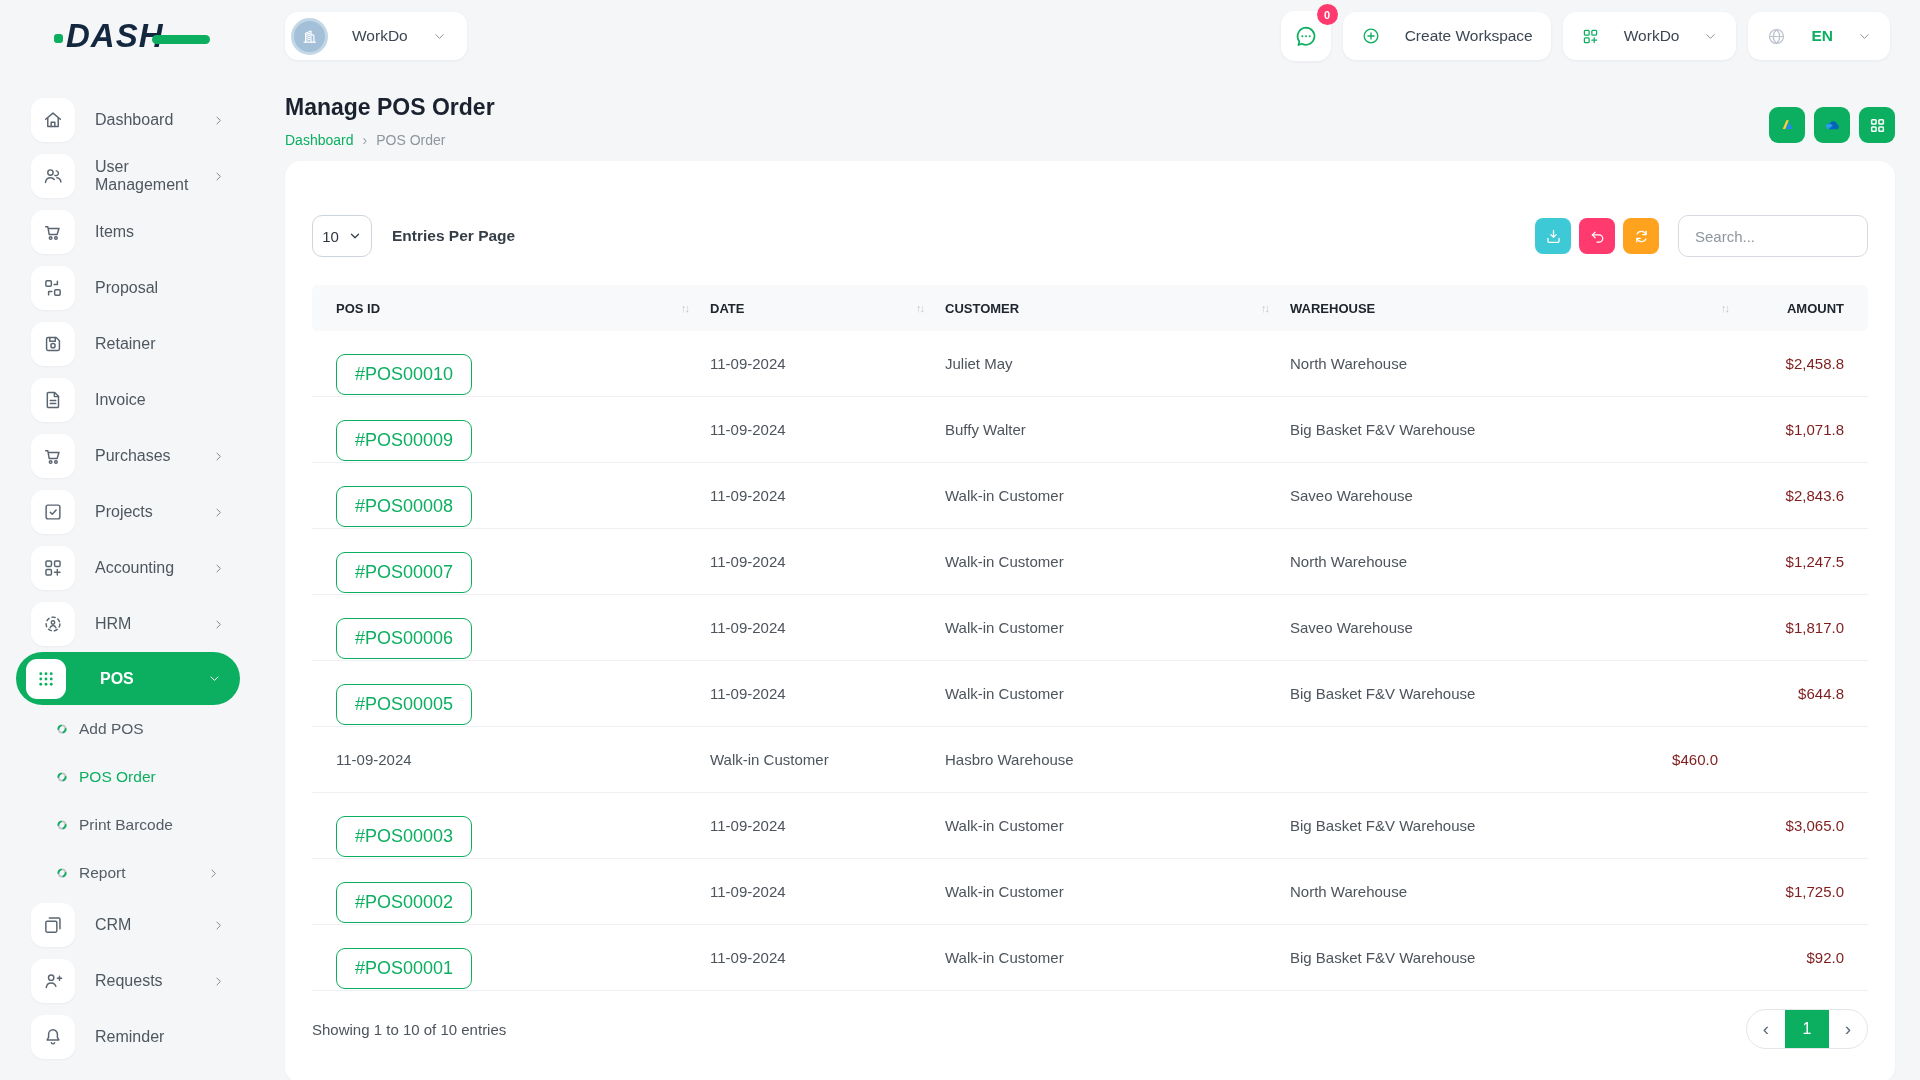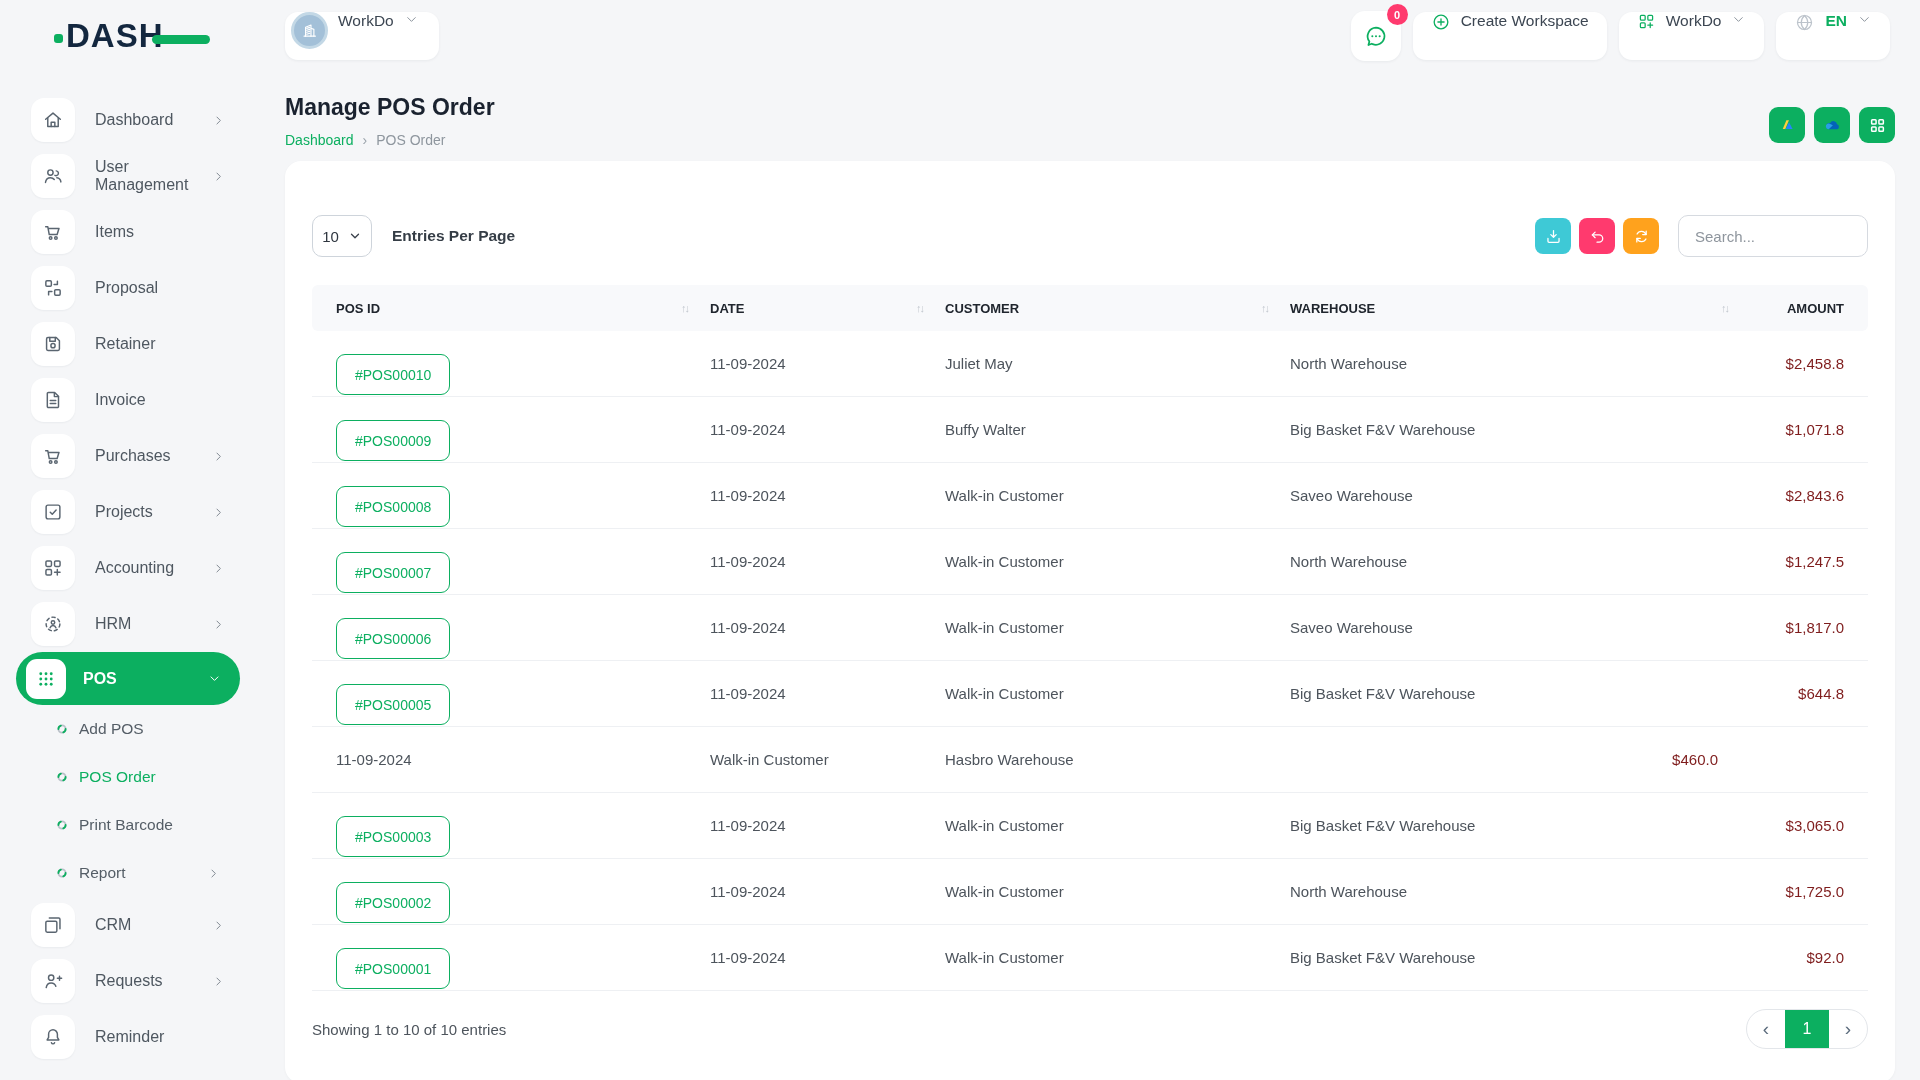--- a/index.html
+++ b/index.html
@@ -12,26 +12,26 @@
   body{
     background:var(--body-bg);
     font-family:"Liberation Sans","DejaVu Sans",sans-serif;
     color:var(--navy);
   }
   svg{display:block;}
   .stroke-ico{fill:none;stroke:currentColor;stroke-width:1.6;stroke-linecap:round;stroke-linejoin:round;}
 
   
   .topbar{height:72px;display:flex;align-items:center;padding:0 30px 0 66px;}
-  .logo{display:flex;align-items:flex-end;position:relative;width:120px;flex:0 0 auto;}
+  .logo{display:flex;align-items:flex-end;position:relative;width:120px;flex:0 0 auto;font-style:italic;}
   .logo-text{font-size:33px;font-weight:bold;letter-spacing:1px;color:#13273f;}
   .logo-dot{position:absolute;left:-12px;top:17px;width:9px;height:9px;border-radius:3px;background:var(--green);}
   .logo-bar{position:absolute;left:86px;top:18px;width:58px;height:9px;border-radius:5px;background:var(--green);}
   .pill{
-    display:flex;gap:10px;background:#fff;border:none;cursor:pointer;
+    display:flex;align-items:center;gap:24px;background:#fff;border:none;cursor:pointer;
     border-radius:13px;box-shadow:0 1px 3px rgba(25,39,57,.06);
     font-family:inherit;font-size:15.5px;color:#3c4652;height:48px;padding:0 18px;
   }
   .ws-pill{margin-left:99px;padding:0 20px 0 6px;}
   .ws-avatar{width:37px;height:37px;border-radius:50%;background:#a3c0d8;border:3px solid #c3d8e6;
     display:flex;align-items:center;justify-content:center;color:#fff;}
   .topbar-right{margin-left:auto;display:flex;align-items:center;gap:12px;}
   .chat-btn{position:relative;width:50px;height:50px;border:none;border-radius:14px;background:#fff;
     box-shadow:0 1px 3px rgba(25,39,57,.06);display:flex;align-items:center;justify-content:center;
     color:var(--green);cursor:pointer;}
@@ -42,21 +42,21 @@
   .chev{color:#8d959e;}
 
   
   .sidebar{position:absolute;left:12px;top:72px;width:240px;bottom:0;padding-top:20px;}
   .side-item{height:56px;display:flex;align-items:center;padding-left:19px;cursor:pointer;}
   .icon-box{width:44px;height:44px;border-radius:13px;background:#fff;box-shadow:0 1px 2px rgba(25,39,57,.05);
     display:flex;align-items:center;justify-content:center;color:#5a6570;flex:0 0 auto;}
   .icon-box svg{width:22px;height:22px;}
   .side-label{margin-left:20px;font-size:16px;color:#4e5760;}
   .side-chev{margin-left:auto;margin-right:26px;color:#828a93;}
-  .side-item.active{background:var(--green);border-radius:27px;height:53px;margin:0 12px 0 4px;padding-left:10px;}
+  .side-item.active{background:var(--green);border-radius:27px;height:53px;margin:0 12px 0 4px;padding-left:10px;gap:17px;}
   .side-item.active .icon-box{width:40px;height:40px;border-radius:11px;box-shadow:none;color:var(--green);}
   .side-item.active .side-label{color:#fff;font-weight:bold;margin-left:17px;}
   .side-item.active .side-chev{color:#fff;margin-right:18px;}
   .side-sub{height:48px;display:flex;align-items:center;padding-left:44px;cursor:pointer;}
   .side-sub .bullet{width:12px;height:12px;flex:0 0 auto;}
   .side-sub .sub-label{margin-left:11px;font-size:15.5px;color:#545d66;}
   .side-sub.active .sub-label{color:var(--green);}
   .side-sub .side-chev{margin-right:31px;}
 
   
@@ -95,21 +95,21 @@
   .thead{background:#f8f9fb;height:46px;border-radius:6px;font-size:13px;font-weight:bold;color:#20262e;}
   .th{display:flex;align-items:center;justify-content:space-between;padding:0 14px 0 8px;cursor:pointer;}
   .th:first-child{padding-left:24px;}
   .th.right{justify-content:flex-end;padding-right:24px;}
   .sort{font-size:11px;letter-spacing:-2px;color:#c2c8cf;}
   .trow{height:66px;border-bottom:1px solid var(--line);font-size:15px;color:#4d545c;}
   .td{padding:0 14px 0 8px;overflow:hidden;white-space:nowrap;}
   .td:first-child{padding-left:24px;}
   .td.right{text-align:right;padding-right:24px;color:#7f1d1d;}
   .posid{display:inline-flex;align-items:center;background:#fff;border:1.5px solid var(--green);
-    color:var(--green);font-family:inherit;font-size:14px;border-radius:9px;height:41px;
+    color:var(--green);font-family:inherit;font-size:18px;border-radius:9px;height:41px;
     padding:0 18px;cursor:pointer;margin-top:22px;}
 
   .card-footer{margin-top:18px;display:flex;justify-content:space-between;align-items:center;}
   .showing{font-size:15px;color:#4d545c;}
   .pagination{display:flex;align-items:center;height:40px;border:1px solid #e3e6ea;border-radius:21px;
     overflow:hidden;background:#fff;}
   .pg-btn{width:38px;height:40px;border:none;background:transparent;color:#5b6b7c;font-size:19px;
     cursor:pointer;display:flex;align-items:center;justify-content:center;font-family:inherit;}
   .pg-cur{width:44px;height:40px;background:var(--green);color:#fff;font-size:16px;
     display:flex;align-items:center;justify-content:center;}

